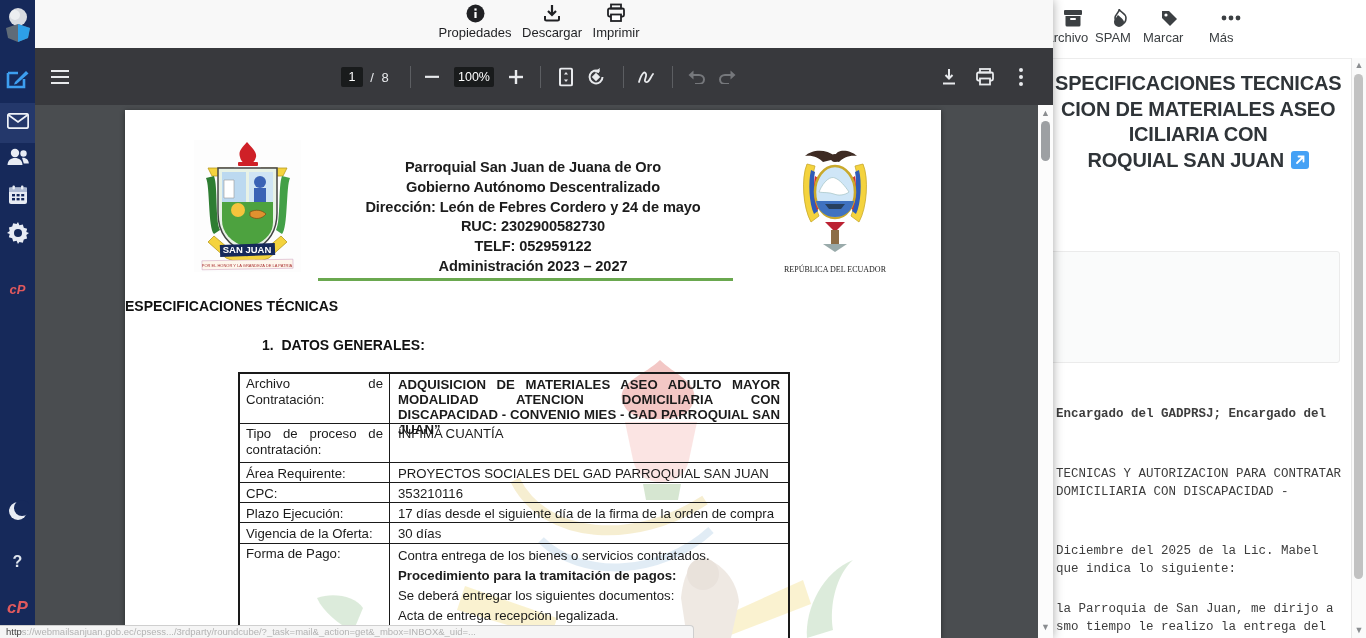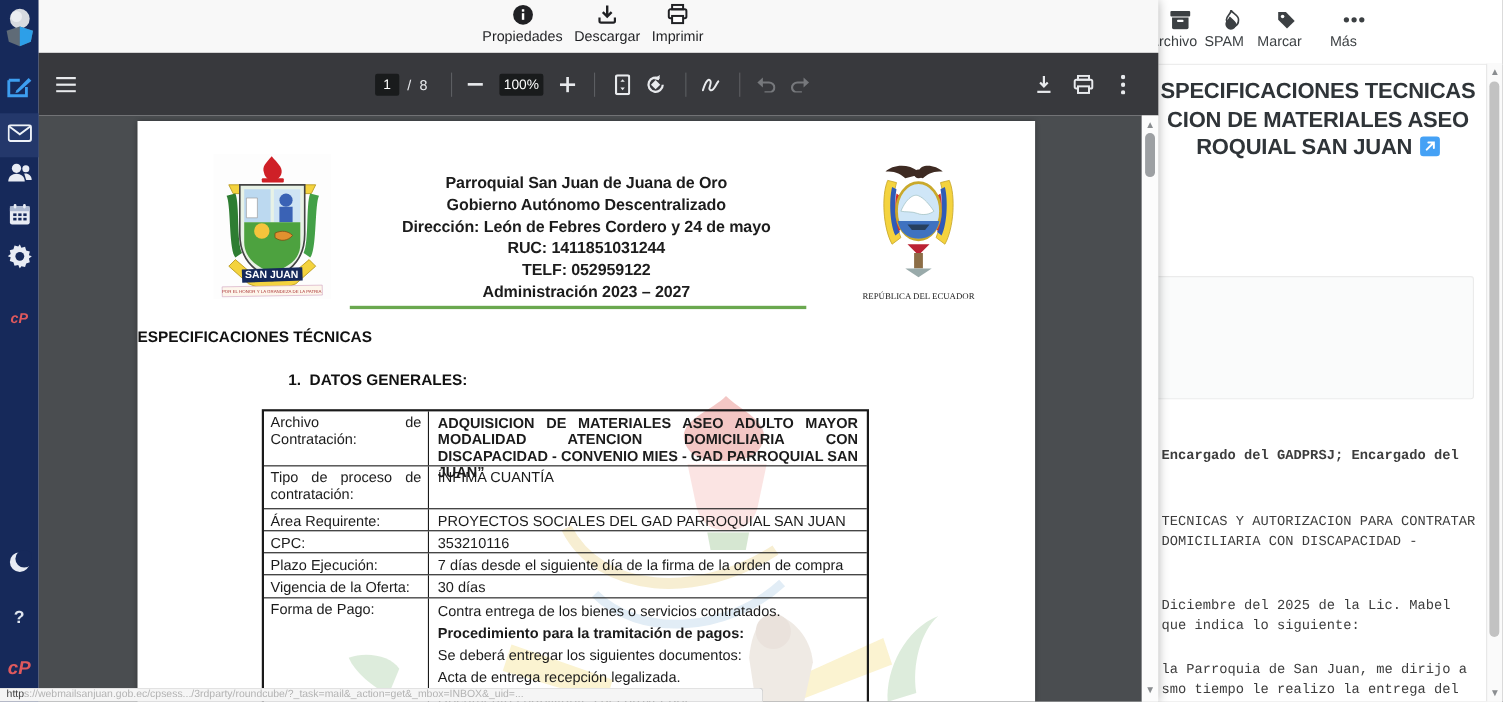--- a/index.html
+++ b/index.html
@@ -111,20 +111,21 @@
             <circle cx="17" cy="3" r="2.4" fill="#3c4043"></circle>
           </svg>
       </span>
       <span>Más</span>
     </div>
   </div>
 
   <div class="subj">
     <div>SPECIFICACIONES TECNICAS</div>
     <div>CION DE MATERIALES ASEO</div>
+    <div>ICILIARIA CON</div>
     <div>
       <span>ROQUIAL SAN JUAN</span><span class="ext-ic"><svg width="18" height="18" viewBox="0 0 18 18">
             <path d="M6 12L12 6M7.5 5.5H12.5V10.5" stroke="#fff" stroke-width="1.8" fill="none" stroke-linecap="round"></path>
           </svg></span>
     </div>
   </div>
 
   <div class="attach-box"></div>
 
   <div class="mono" style="top:407px;font-weight:bold;">Encargado del GADPRSJ; Encargado del</div>
@@ -290,21 +291,21 @@
           <text x="53" y="113" text-anchor="middle" font-size="9.5" font-weight="bold" fill="#fff" font-family="Liberation Sans, sans-serif">SAN JUAN</text>
           <path d="M8 120h91v9H8z" fill="#fdf6ec" stroke="#c9b" stroke-width=".5" transform="rotate(-1 53 124)"></path>
           <text x="53" y="126.5" text-anchor="middle" font-size="4" fill="#a33" font-family="Liberation Sans, sans-serif">POR EL HONOR Y LA GRANDEZA DE LA PATRIA</text>
         </svg>
       </div>
 
       <div class="hdr-lines">
         <div>Parroquial San Juan de Juana de Oro</div>
         <div>Gobierno Autónomo Descentralizado</div>
         <div>Dirección: León de Febres Cordero y 24 de mayo</div>
-        <div>RUC: 1411851031244</div>
+        <div>RUC: 2302900582730</div>
         <div>TELF: 052959122</div>
         <div>Administración 2023 – 2027</div>
       </div>
       <div class="green-rule"></div>
 
       <div style="position:absolute;left:668px;top:36px;">
         <svg width="84" height="116" viewBox="0 0 84 116">
           <path d="M42 10c-10-8-24-6-30 0 8-1 14 2 18 6l8-2 8 2c4-4 10-7 18-6-6-6-20-8-22 0z" fill="#3e2b23"></path>
           <circle cx="42" cy="12" r="4" fill="#3e2b23"></circle>
           <path d="M14 18c-6 14-4 44 4 58l8-6c-6-14-8-38-4-50z" fill="#f4d33e" stroke="#c9a92c" stroke-width=".8"></path>
@@ -357,21 +358,21 @@
         <div class="trow r3">
           <div class="tl">Área Requirente:</div>
           <div class="tv">PROYECTOS SOCIALES DEL GAD PARROQUIAL SAN JUAN</div>
         </div>
         <div class="trow r4">
           <div class="tl">CPC:</div>
           <div class="tv">353210116</div>
         </div>
         <div class="trow r5">
           <div class="tl">Plazo Ejecución:</div>
-          <div class="tv">7 días desde el siguiente día de la firma de la orden de compra</div>
+          <div class="tv">17 días desde el siguiente día de la firma de la orden de compra</div>
         </div>
         <div class="trow r6">
           <div class="tl">Vigencia de la Oferta:</div>
           <div class="tv">30 días</div>
         </div>
         <div class="trow r7">
           <div class="tl">Forma de Pago:</div>
           <div class="tv">
             <div class="pay-line">Contra entrega de los bienes o servicios contratados.</div>
             <div class="pay-line pay-bold">Procedimiento para la tramitación de pagos:</div>

